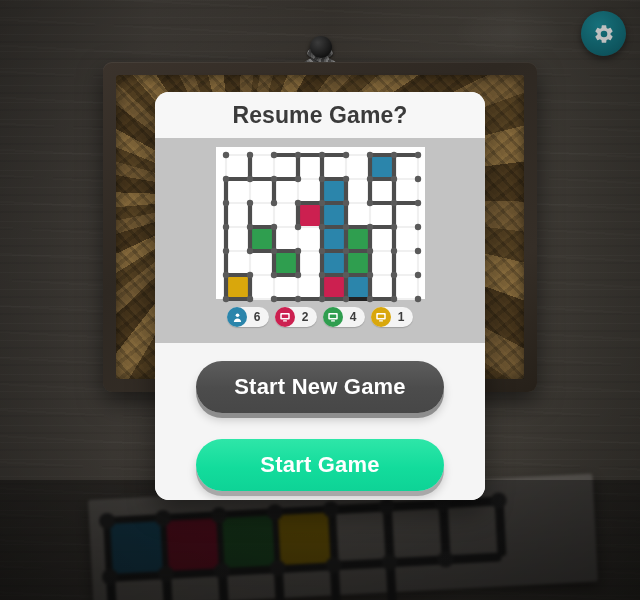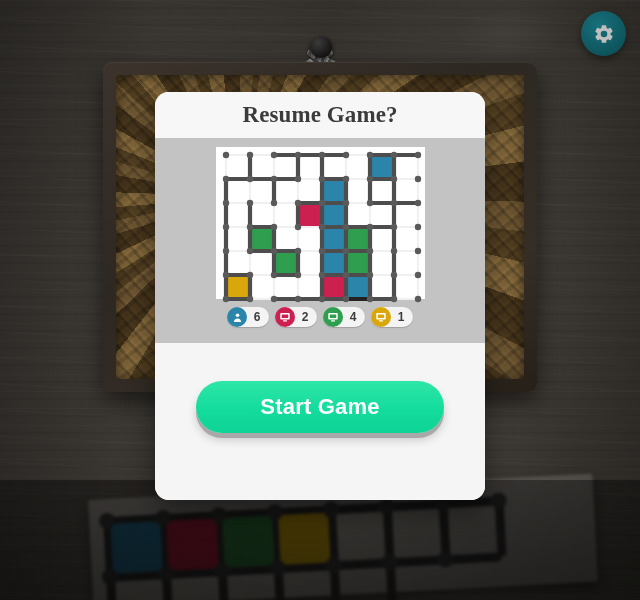--- a/index.html
+++ b/index.html
@@ -150,21 +150,20 @@
     box-shadow: 0 12px 28px rgba(0,0,0,0.45);
     overflow: hidden;
     display: flex; flex-direction: column;
   }
   #modal-title {
     height: 46px; flex: 0 0 46px;
     display: flex; align-items: center; justify-content: center;
     font-size: 23px; font-weight: bold; color: #3b3b3b;
     background: #f7f7f7;
     letter-spacing: 0.1px;
-    font-family: Liberation Serif, serif;
   }
   #modal-body {
     flex: 0 0 205px;
     background: #c3c3c3;
     display: flex; flex-direction: column; align-items: center;
     padding-top: 9px;
   }
 
   
   #board-preview {
@@ -545,16 +544,17 @@
               <rect x="8" y="18.5" width="8" height="2.6" rx="1.2" fill="#fff"></rect>
             </svg>
           </div>
           <div class="chip-val">1</div>
         </div>
       </div>
 
   </div>
 
   <div id="modal-footer">
+    <button class="big-btn" id="btn-new">Start New Game</button>
     <button class="big-btn" id="btn-resume">Start Game</button>
   </div>
 
 </div>
 
 </body></html>

